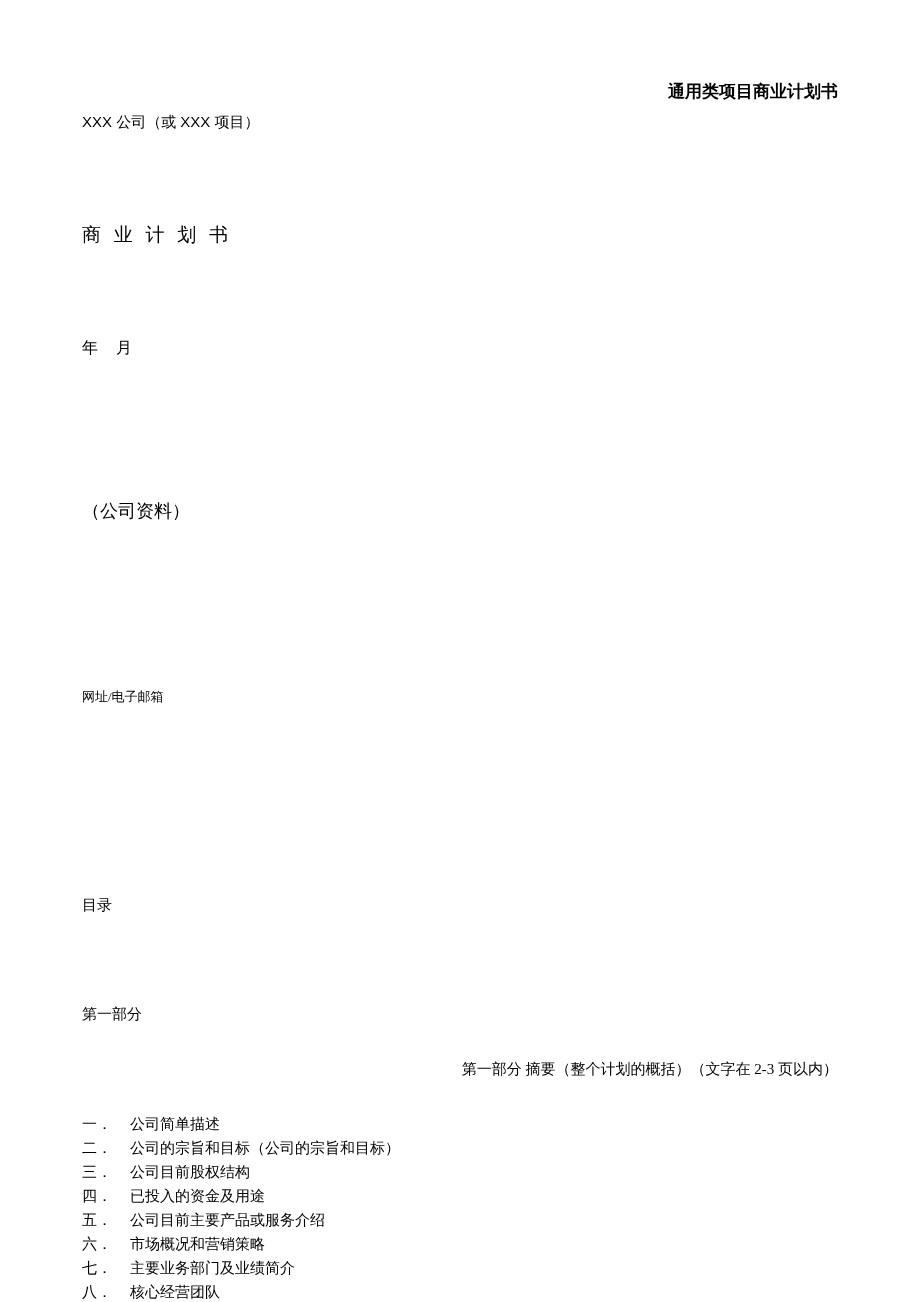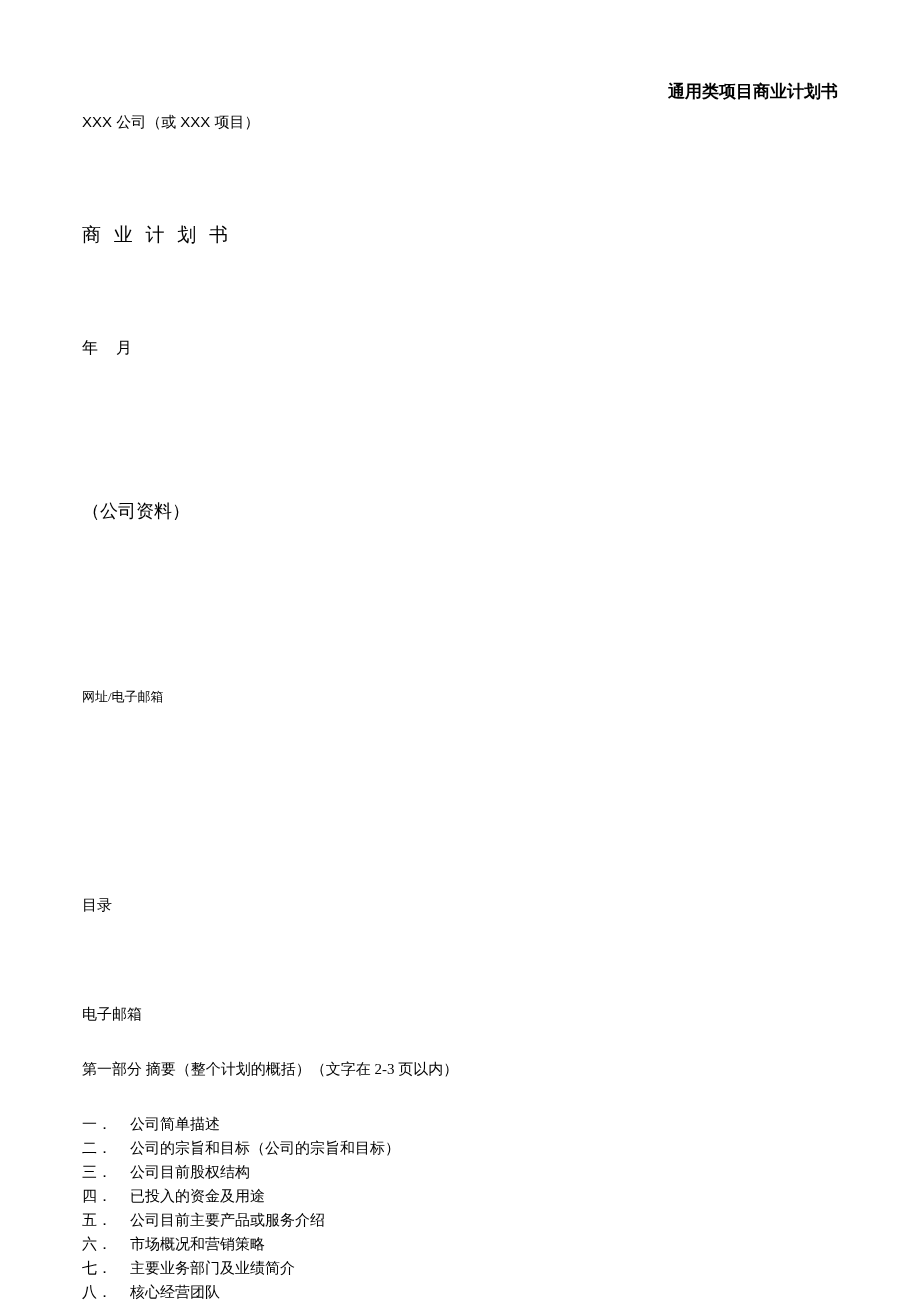--- a/index.html
+++ b/index.html
@@ -58,20 +58,21 @@
     }
     .report-toc {
       font-size: 15px;
       margin-top: 90px;
       margin-bottom: 8px;
     }
     .section-header {
       font-size: 15px;
       margin-top: 36px;
       margin-bottom: 8px;
+      text-align: right;
     }
     .toc-list {
       margin-top: 36px;
       font-size: 15px;
     }
     .toc-item {
       margin-bottom: 5px;
       display: flex;
     }
     .toc-num {
@@ -93,21 +94,21 @@
 <div class="date-line">
   <span>年</span><span class="date-gap"></span><span>月</span>
 </div>
 
 <div class="company-info">（公司资料）</div>
 
 <div class="web-email">网址/电子邮箱</div>
 
 <div class="toc-title">目录</div>
 
-<div class="report-toc">电子邮箱</div>
+<div class="report-toc">第一部分</div>
 
 <div class="section-header">第一部分 摘要（整个计划的概括）（文字在 2-3 页以内）</div>
 
 <div class="toc-list">
   <div class="toc-item">
     <span class="toc-num">一．</span>
     <span class="toc-text">公司简单描述</span>
   </div>
   <div class="toc-item">
     <span class="toc-num">二．</span>

